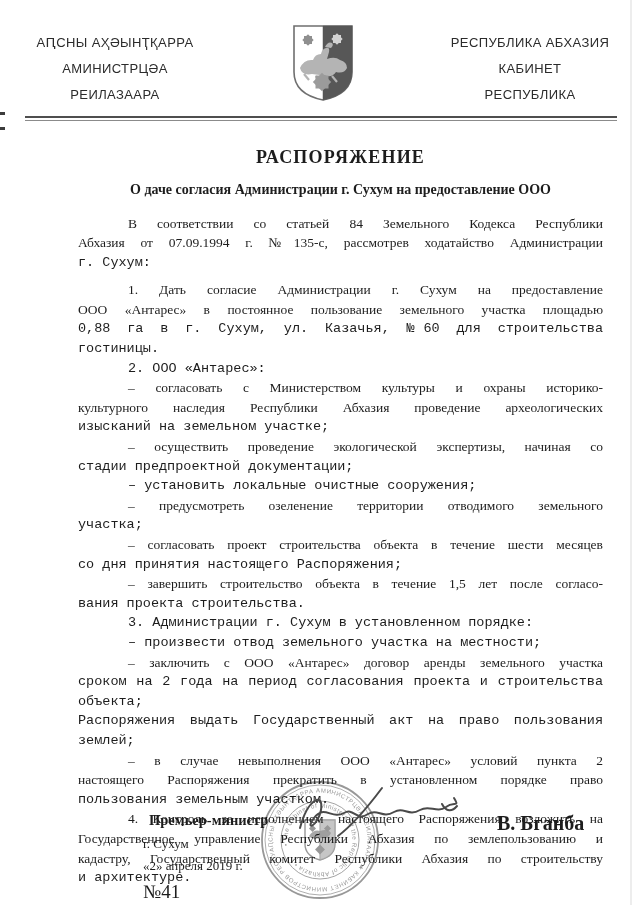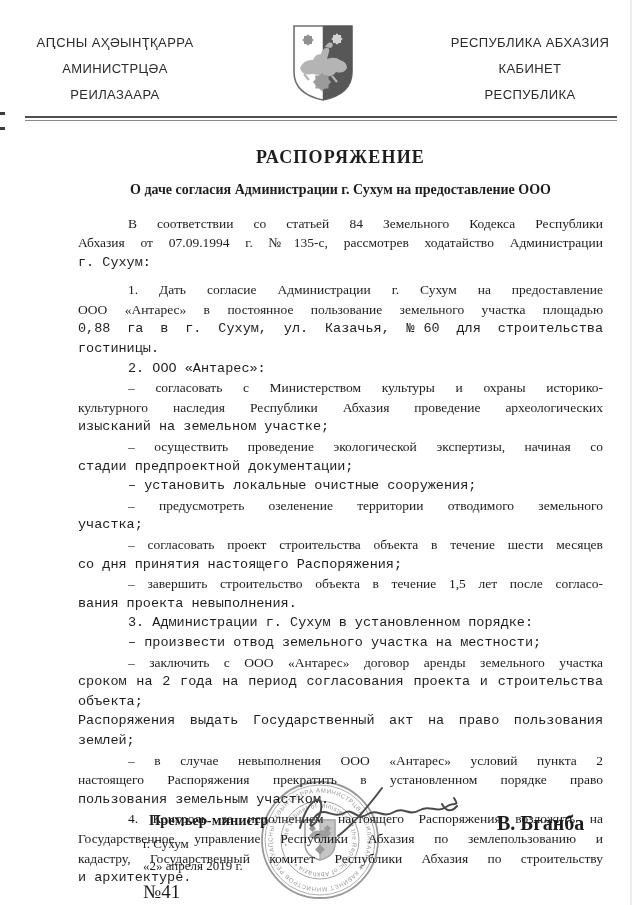--- a/index.html
+++ b/index.html
@@ -134,21 +134,21 @@
         <div class="para">
           <div class="line first">– предусмотреть озеленение территории отводимого земельного</div>
           <div class="line last">участка;</div>
         </div>
         <div class="para">
           <div class="line first">– согласовать проект строительства объекта в течение шести месяцев</div>
           <div class="line last">со дня принятия настоящего Распоряжения;</div>
         </div>
         <div class="para">
           <div class="line first">– завершить строительство объекта в течение 1,5 лет после согласо-</div>
-          <div class="line last">вания проекта невыполнения.</div>
+          <div class="line last">вания проекта строительства.</div>
         </div>
         <div class="para">
           <div class="line first last">3. Администрации г. Сухум в установленном порядке:</div>
         </div>
         <div class="para">
           <div class="line first last">– произвести отвод земельного участка на местности;</div>
         </div>
         <div class="para">
           <div class="line first">– заключить с ООО «Антарес» договор аренды земельного участка</div>
           <div class="line last">сроком на 2 года на период согласования проекта и строительства объекта;</div>

